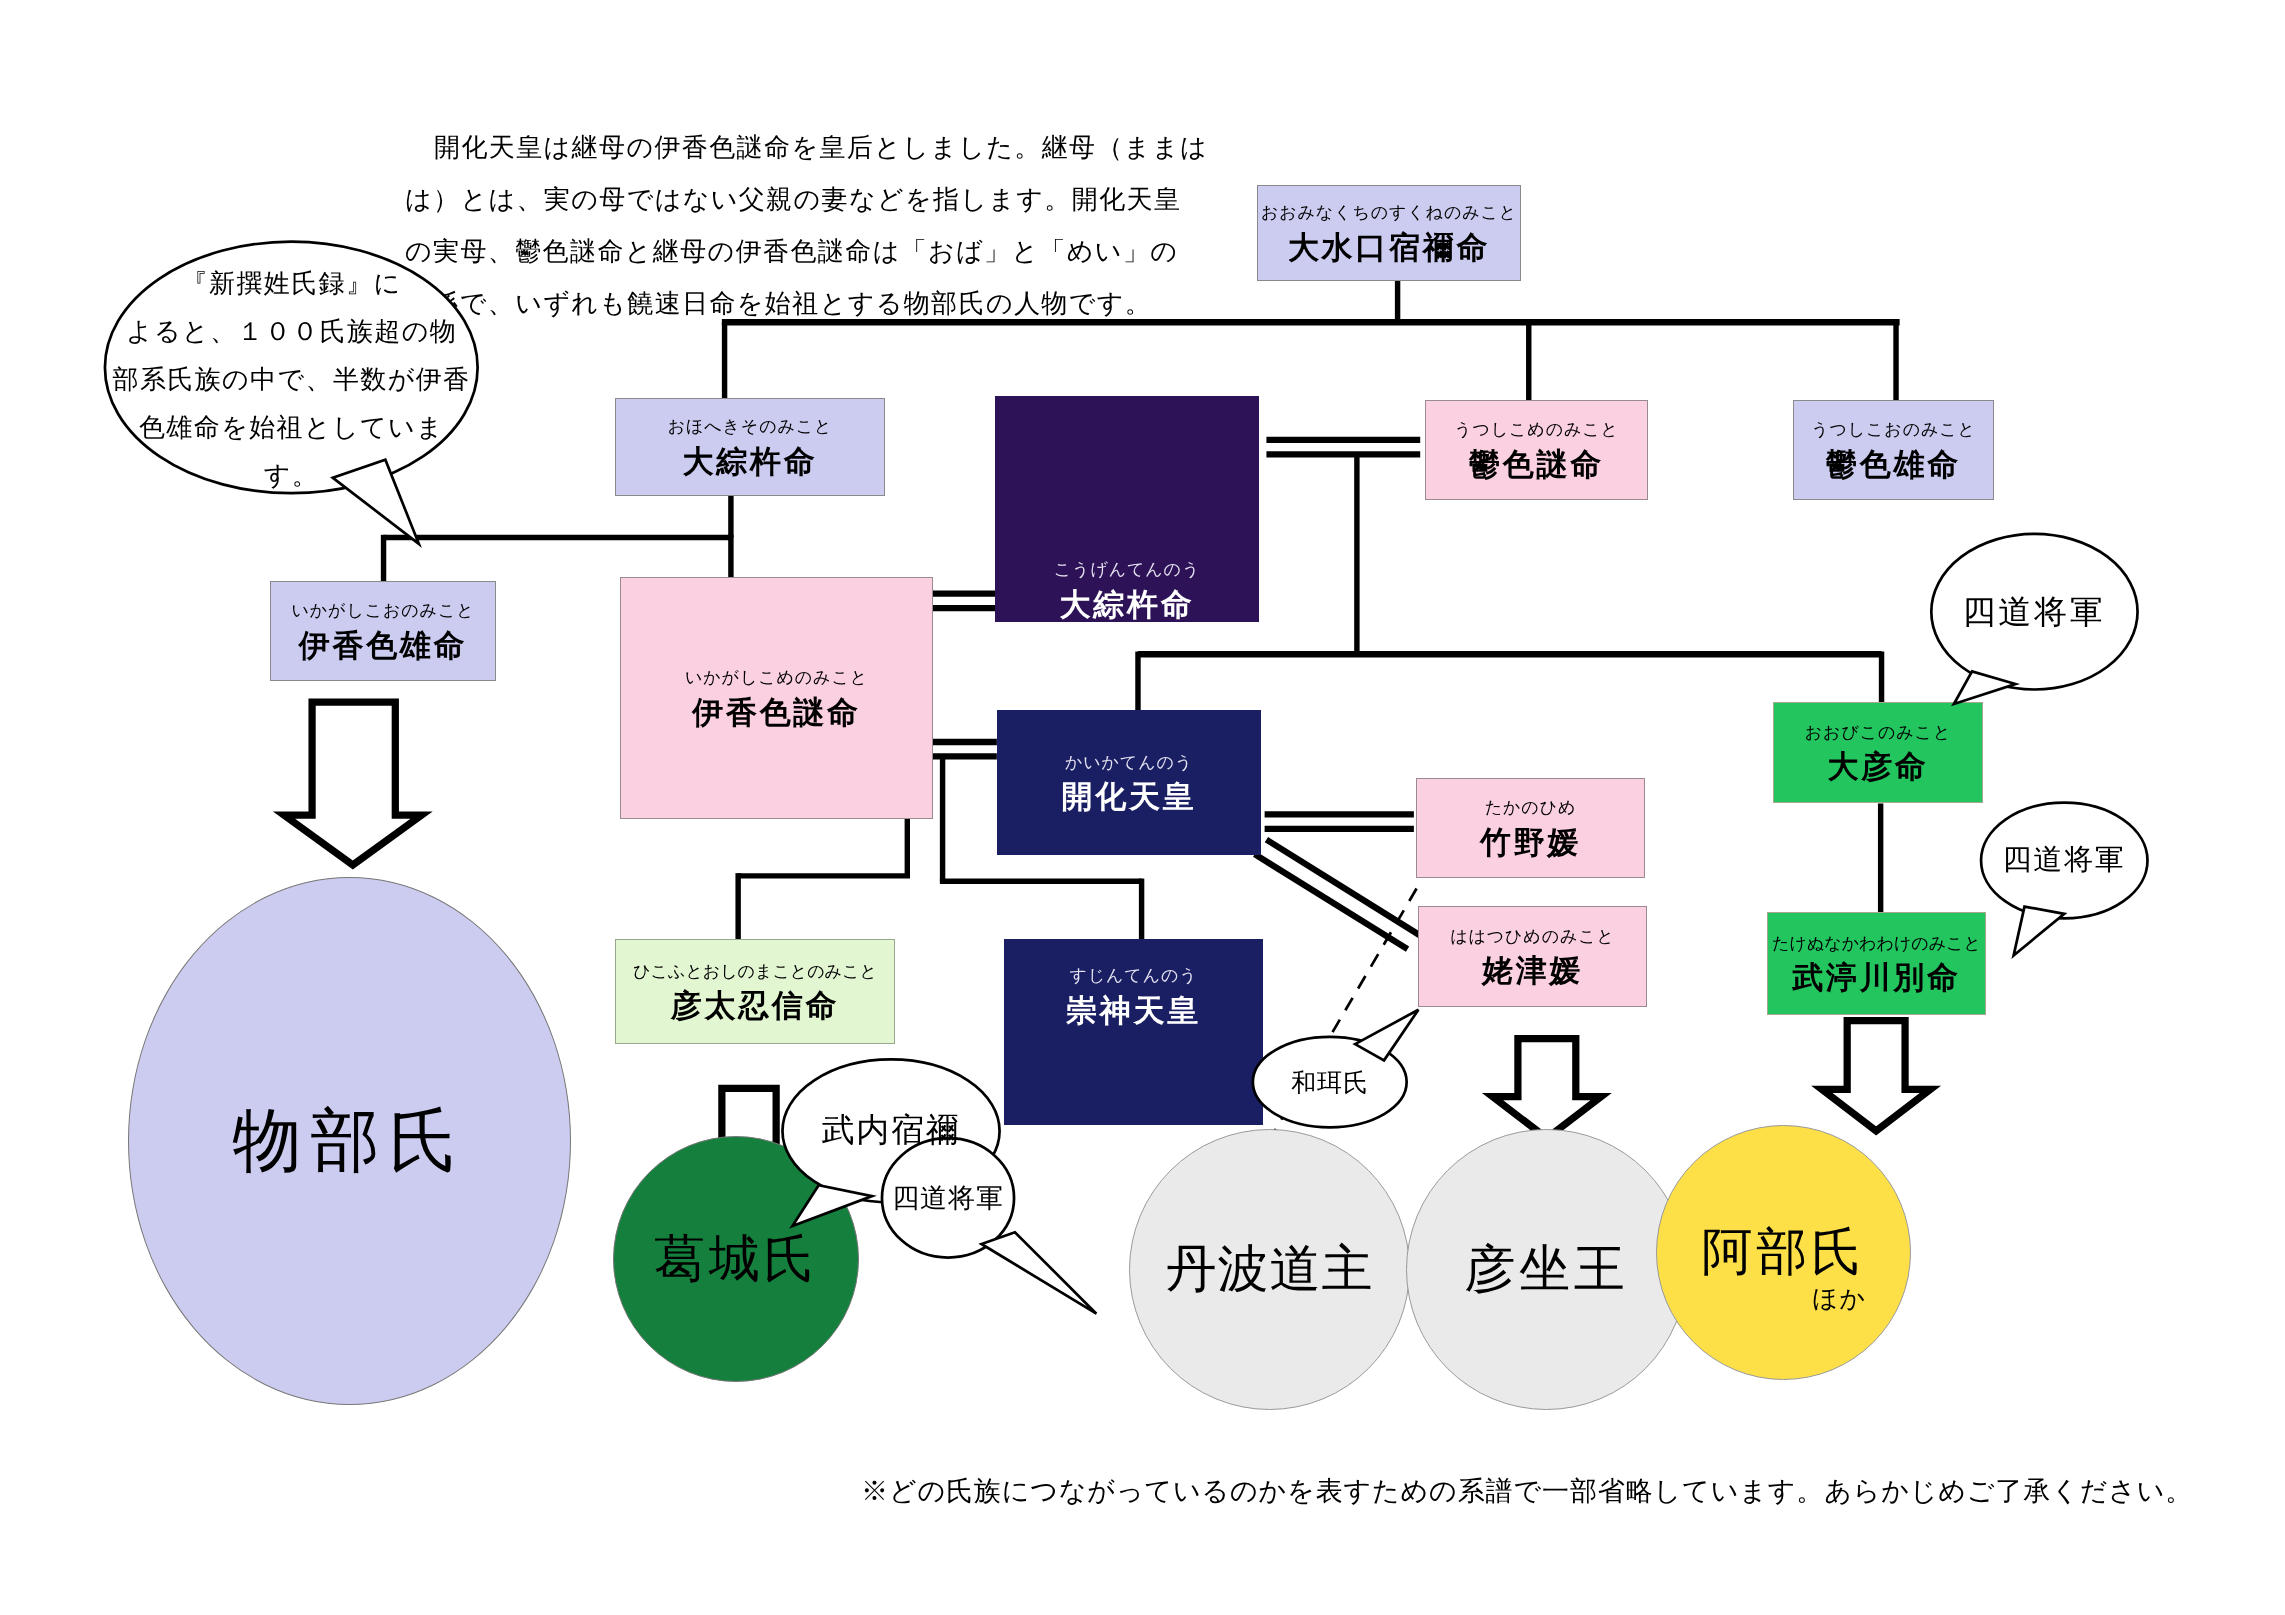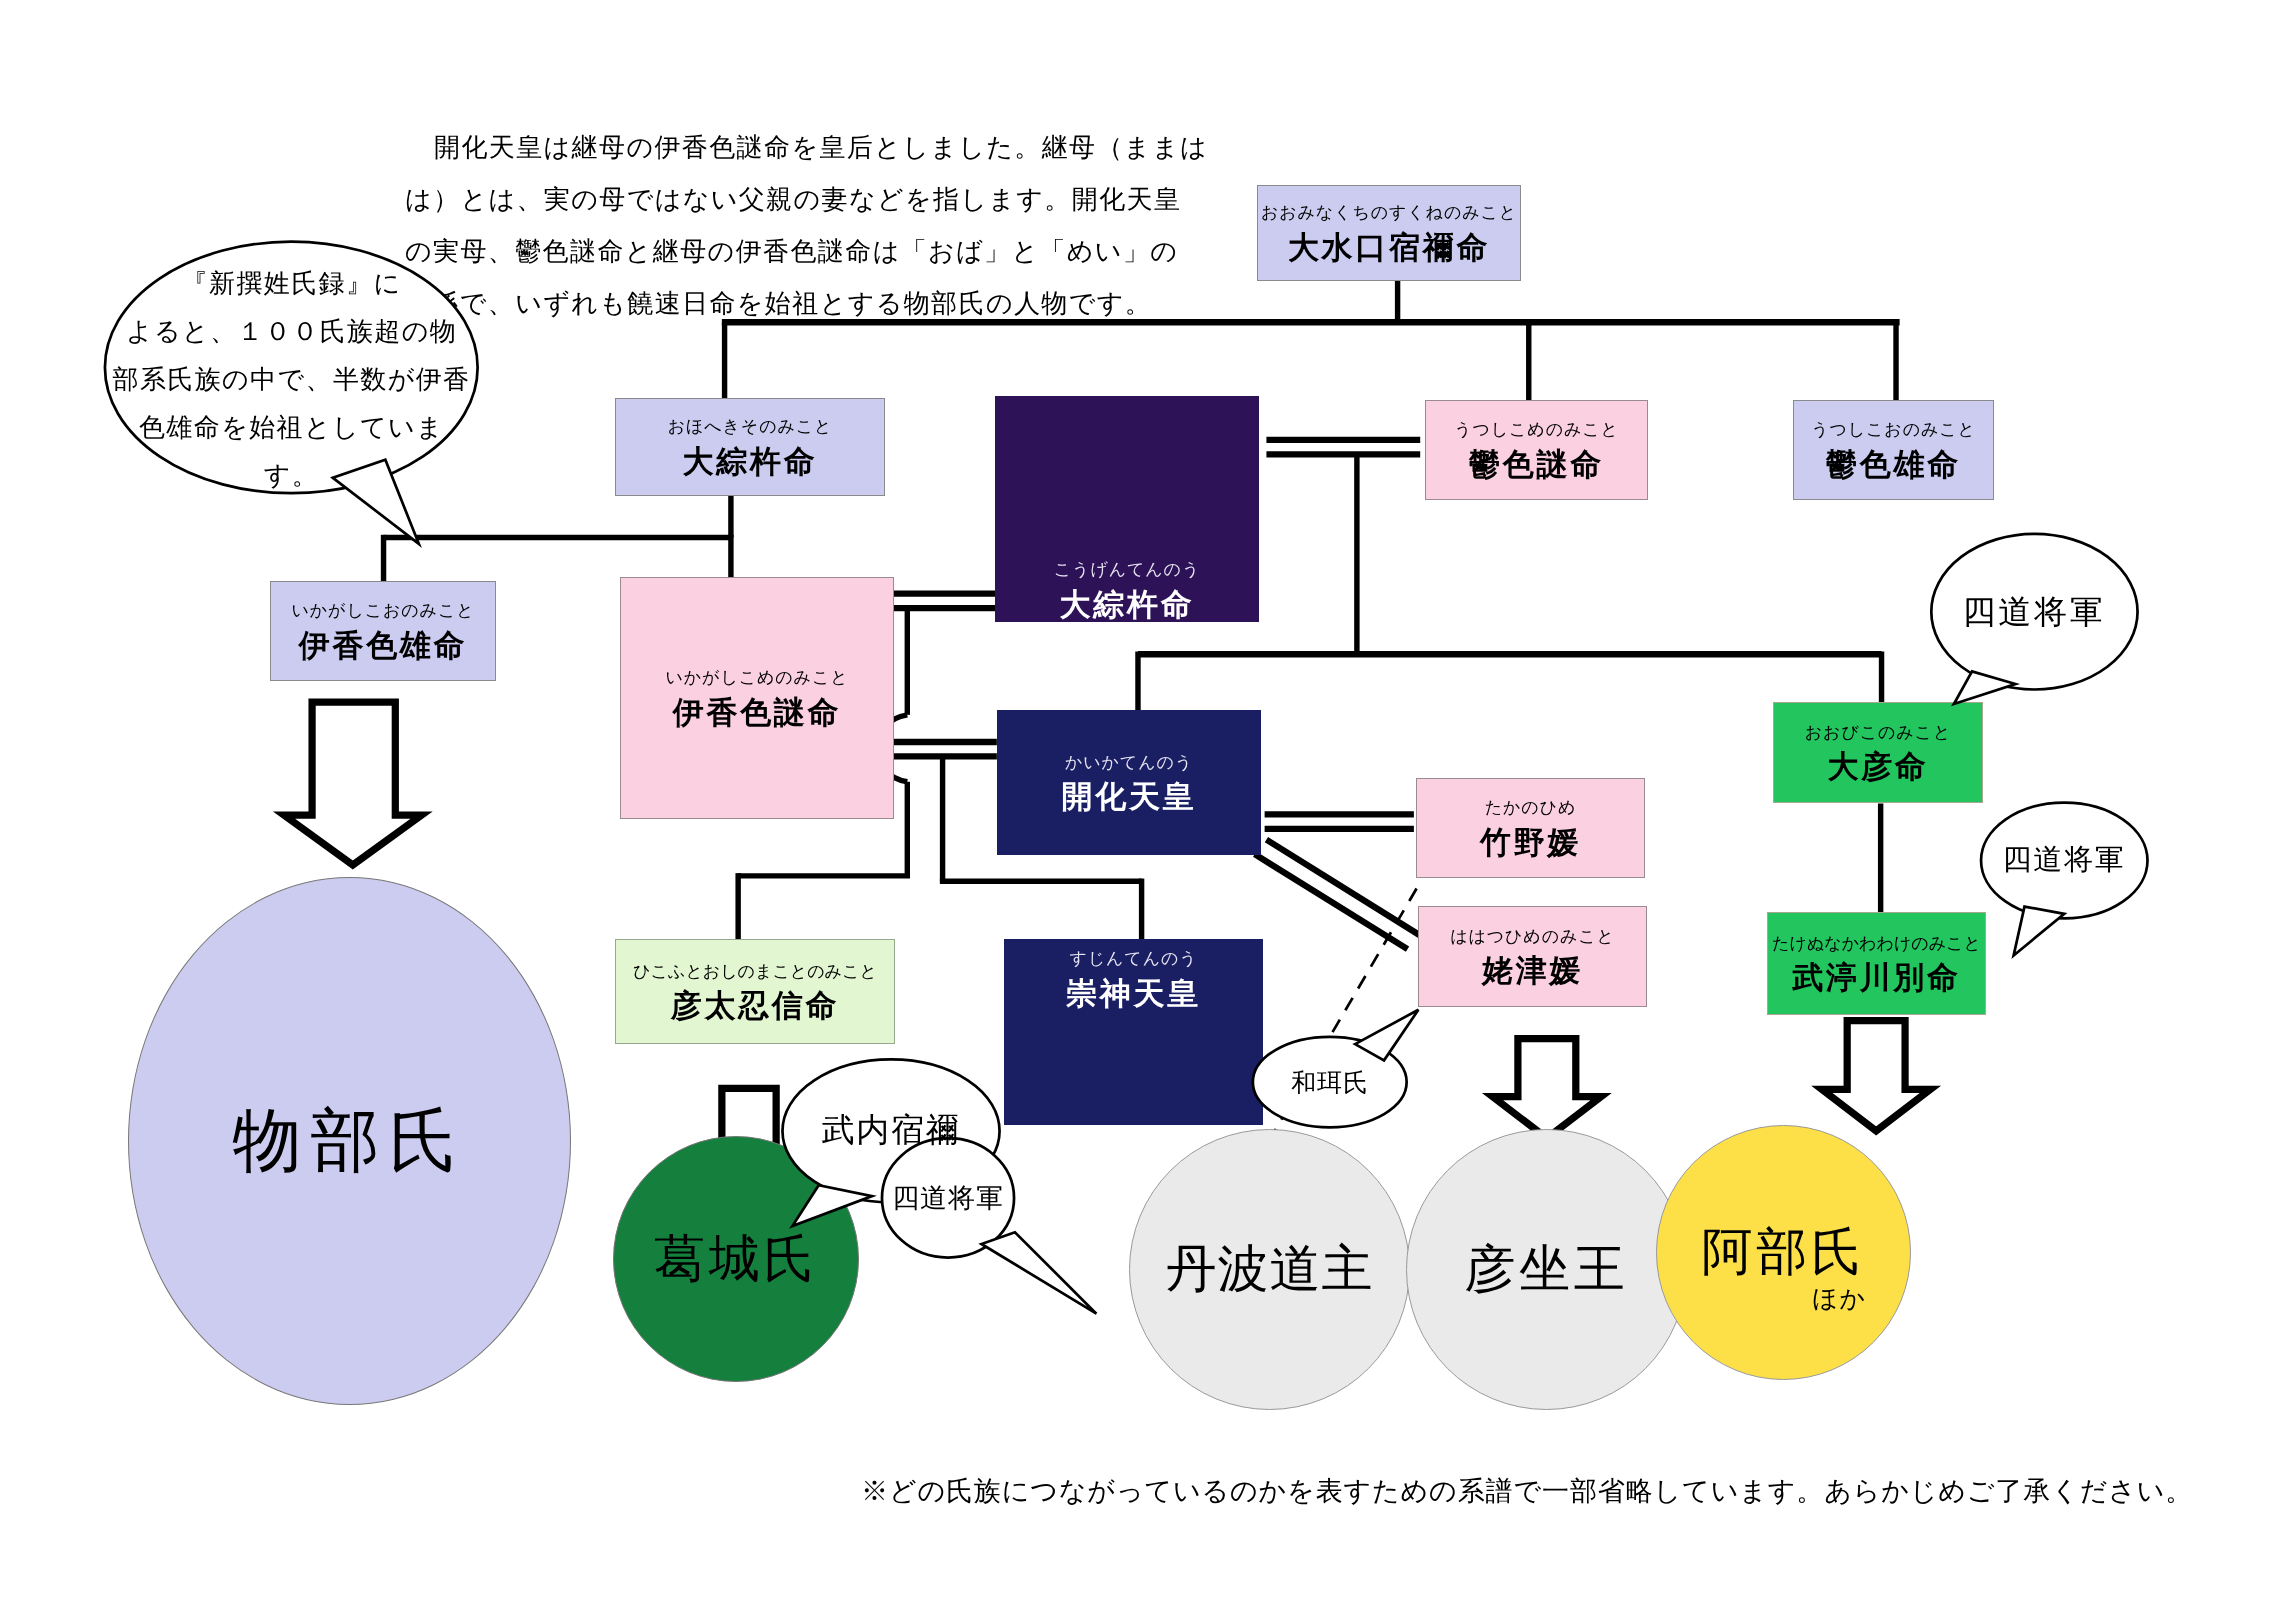--- a/index.html
+++ b/index.html
@@ -11,21 +11,21 @@
        display:flex;flex-direction:column;align-items:center;justify-content:center;text-align:center;}
   .box .f{font-size:17px;letter-spacing:0.9px;line-height:1.2;}
   .box .n{font-size:31px;font-weight:700;letter-spacing:2.7px;margin-top:7.2px;line-height:1.1;white-space:nowrap;}
   .lav{background:#ccccf0;}
   .pink{background:#fbd0e1;border-color:#9a8a92;}
   .purple{background:#2d1257;border-color:#2d1257;color:#fff;justify-content:flex-end;}
   .navy{background:#1a1f63;border-color:#1a1f63;color:#fff;}
   .purple .f,.navy .f{color:#e6e4f2;}
   .yellow{background:#22c55e;border-color:#a8a890;}
   .green{background:#e3f6d2;border-color:#96a88e;}
-  .topalign{justify-content:flex-start;padding-top:8px;}
+  .topalign{justify-content:flex-start;padding-top:25px;}
   .circle{position:absolute;z-index:2;border-radius:50%;display:flex;align-items:center;justify-content:center;
           text-align:center;border:1.8px solid #777;}
   .circle .cn{font-size:51px;letter-spacing:3.6px;white-space:nowrap;}
   .big .cn{font-size:69px;letter-spacing:9px;}
   .btext{position:absolute;z-index:4;transform:translate(-50%,-50%);text-align:center;white-space:nowrap;}
   .para{position:absolute;z-index:2;white-space:pre-line;font-size:26px;line-height:52px;
         letter-spacing:1.4px;text-indent:29px;}
   .bubblepara{position:absolute;z-index:4;white-space:pre-line;font-size:26px;line-height:48px;
         letter-spacing:1.4px;text-align:center;}
   .note{position:absolute;z-index:2;font-size:27px;letter-spacing:0.9px;white-space:nowrap;}
@@ -112,21 +112,21 @@
     <span class="n">鬱色謎命</span>
   </div>
   <div class="box lav" style="left:1793px;top:400px;width:201px;height:100px;">
     <span class="f">うつしこおのみこと</span>
     <span class="n">鬱色雄命</span>
   </div>
   <div class="box lav" style="left:270px;top:581px;width:226px;height:100px;">
     <span class="f">いかがしこおのみこと</span>
     <span class="n">伊香色雄命</span>
   </div>
-  <div class="box pink" style="left:620px;top:577px;width:274px;height:242px;">
+  <div class="box pink" style="left:620px;top:577px;width:313px;height:242px;">
     <span class="f">いかがしこめのみこと</span>
     <span class="n">伊香色謎命</span>
   </div>
   <div class="box navy" style="left:997px;top:710px;width:264px;height:145px;">
     <span class="f">かいかてんのう</span>
     <span class="n">開化天皇</span>
   </div>
   <div class="box pink" style="left:1416px;top:778px;width:229px;height:100px;">
     <span class="f">たかのひめ</span>
     <span class="n">竹野媛</span>

